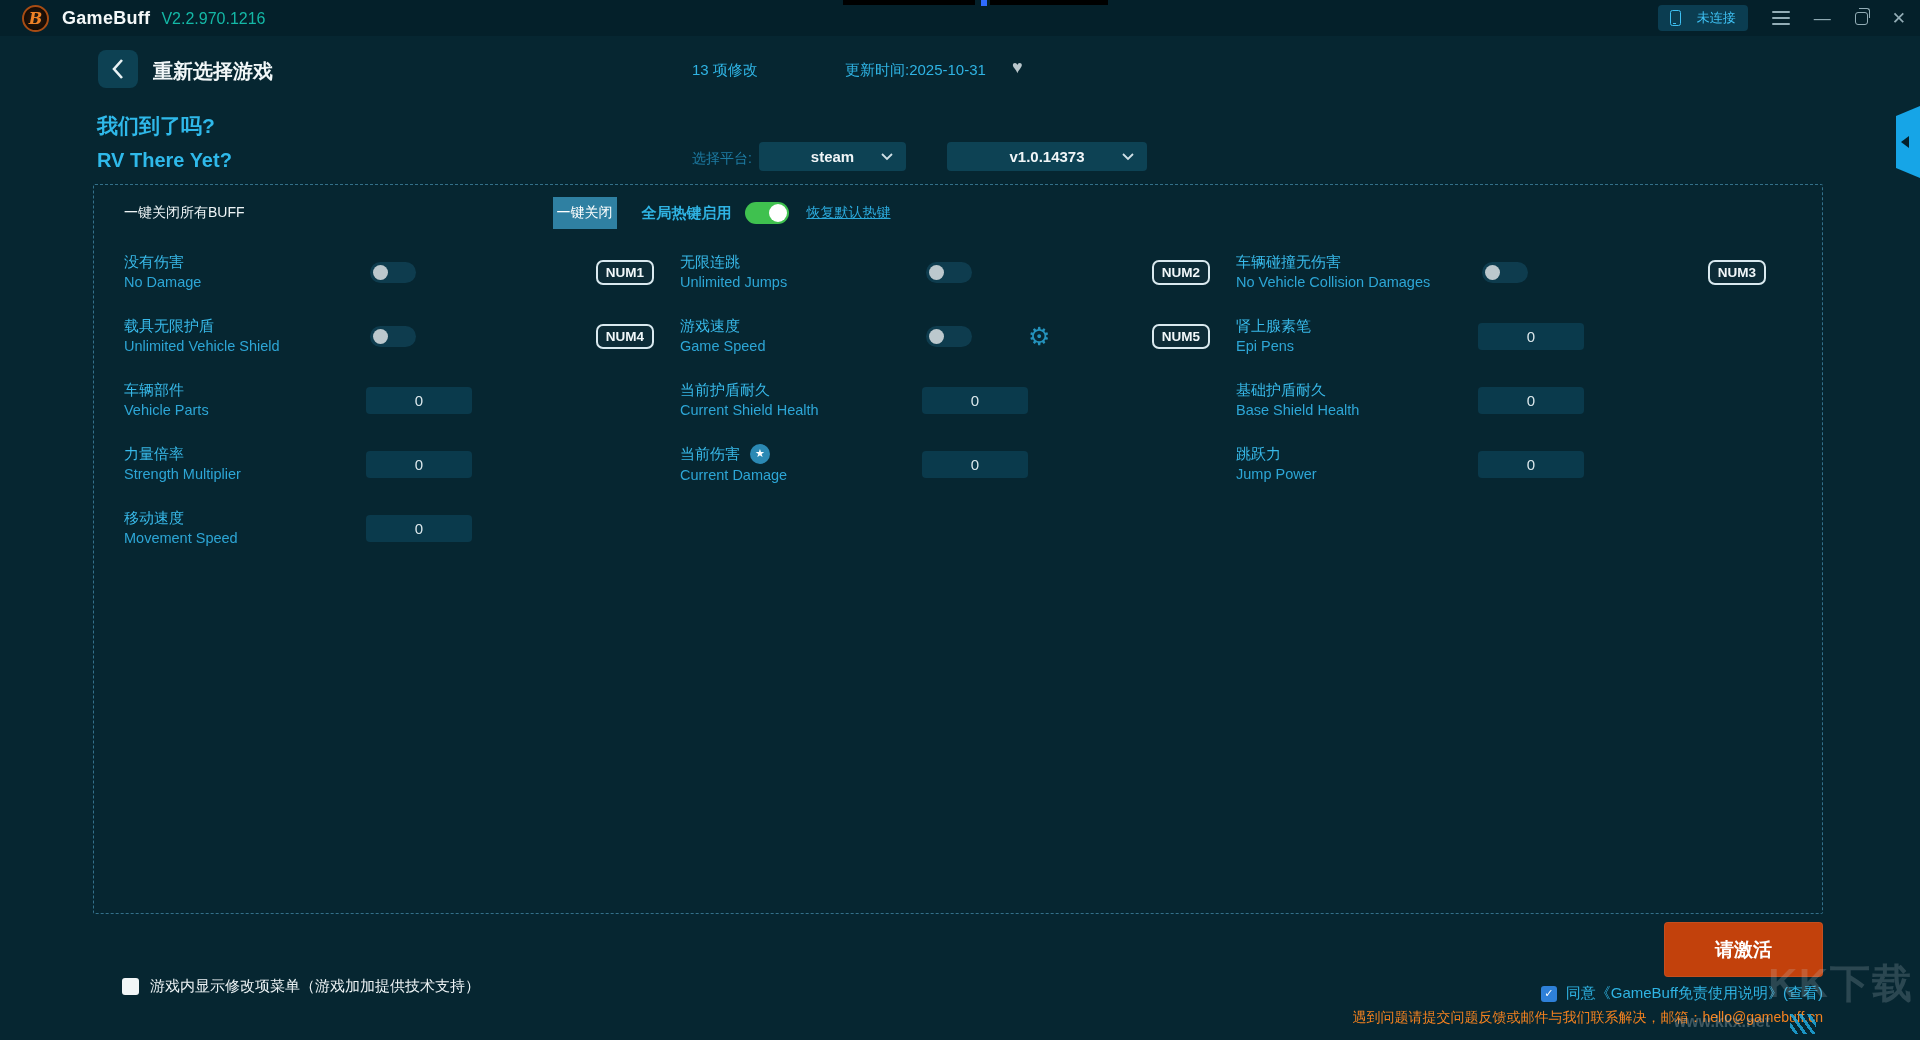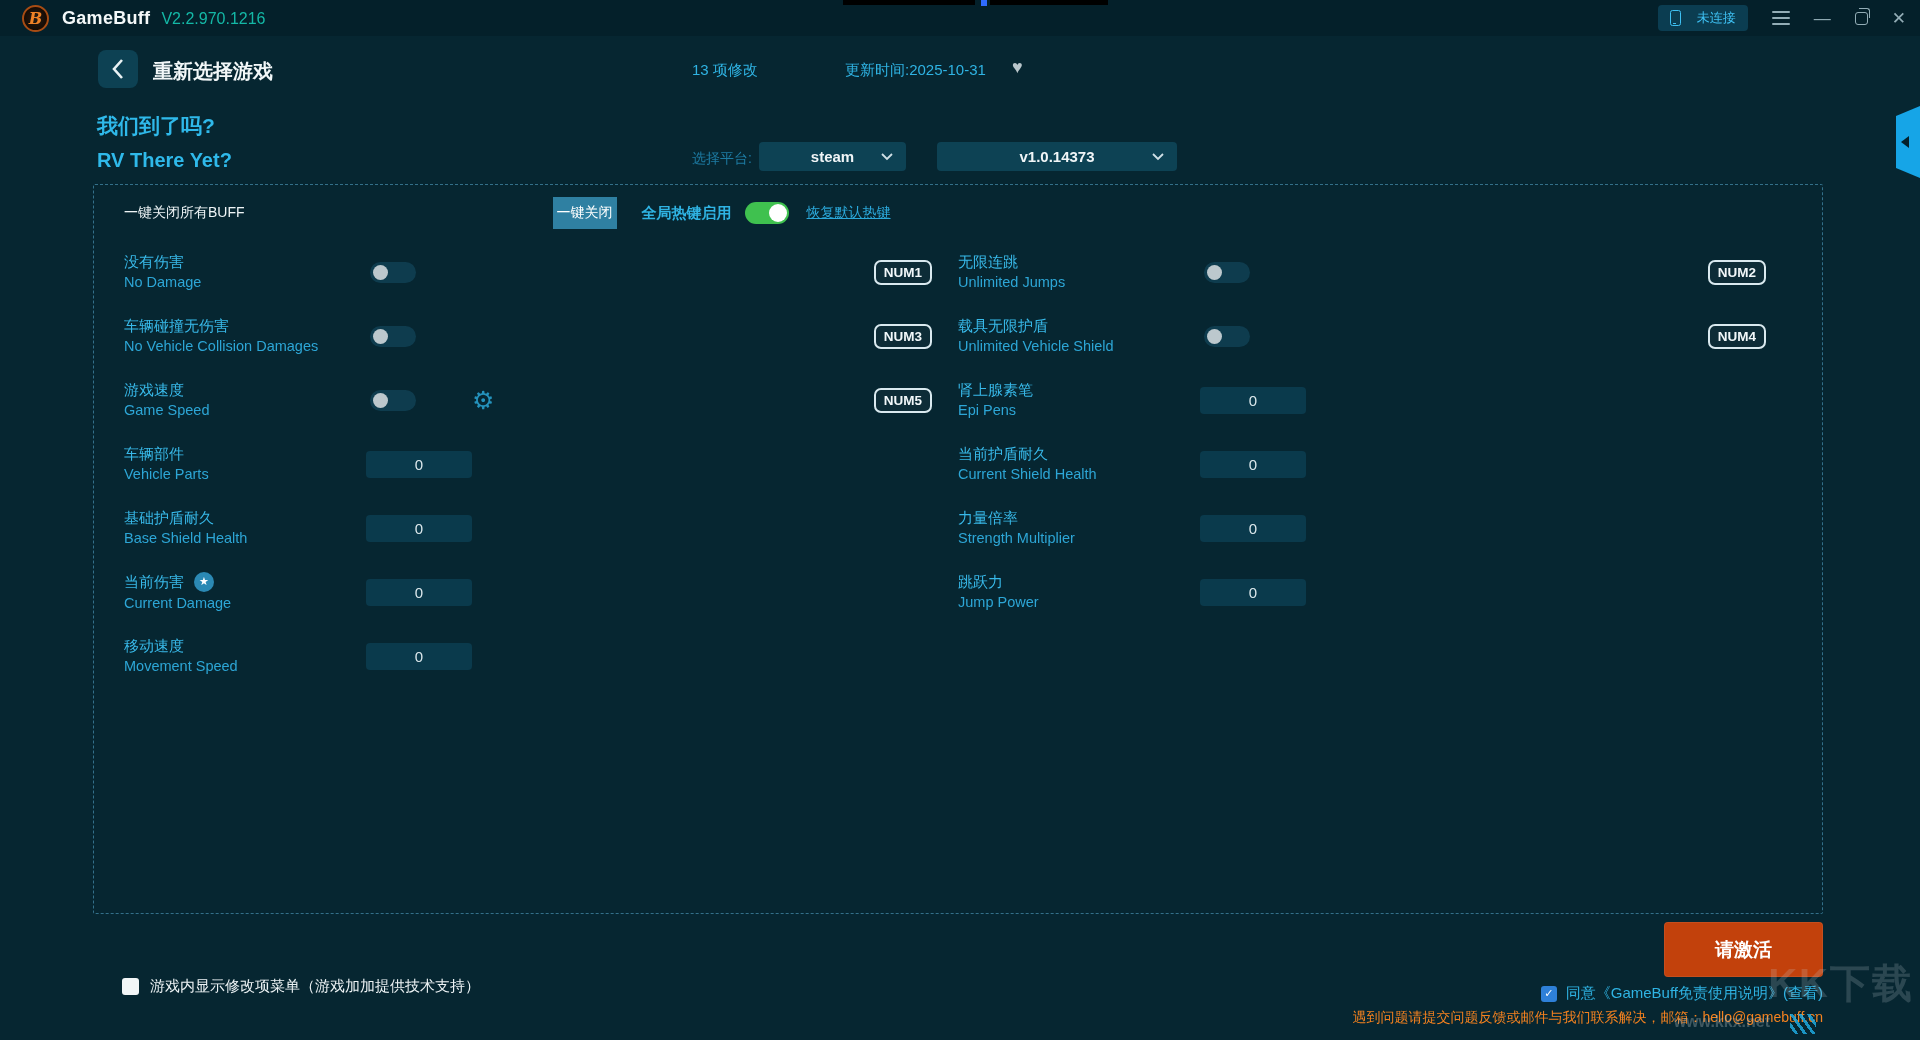--- a/index.html
+++ b/index.html
@@ -38,34 +38,34 @@
   .mode-row{position:absolute;left:692px;top:108px;height:30px;width:420px}
   .dim-label{position:absolute;left:0;top:8px;font-size:14px;color:#1d7ba3}
   .mode-tab-normal{position:absolute;left:84px;top:5px;font-size:16px;font-weight:bold;color:#f0f5f7;cursor:pointer}
   .mode-tab-super{position:absolute;left:170px;top:0;width:92px;height:30px;background:#1c5e7c;border-radius:4px;
                   display:flex;align-items:center;justify-content:center;font-size:16px;font-weight:bold;color:#f4f8f9;cursor:pointer}
   .plat-row{position:absolute;left:692px;top:142px;height:29px;width:480px}
   .dd{position:absolute;top:0;height:29px;background:#0d4254;border-radius:4px;display:flex;align-items:center;justify-content:center;
       font-weight:bold;font-size:15px;color:#f0f5f7;cursor:pointer}
   .dd svg{position:absolute;right:13px;top:11px}
   .dd-platform{left:67px;width:147px}
-  .dd-version{left:245px;width:240px}
+  .dd-version{left:255px;width:200px}
 
   
   .panel{position:absolute;left:93px;top:184px;width:1730px;height:730px;border:1px dashed #33708a;border-radius:2px;padding:12px 30px}
   .panel-header{height:32px;display:flex;align-items:center}
   .closeall-label{font-size:14px;color:#eef4f6}
   .closeall-btn{margin-left:308px;width:64px;height:32px;background:#2f80a2;border-radius:0;color:#fff;font-size:14px;
                 display:flex;align-items:center;justify-content:center;cursor:pointer}
   .hotkey-label{color:#2fb3e3;font-weight:bold;font-size:15px;margin-left:25px}
   .toggle-green{width:44px;height:22px;border-radius:11px;background:#3fc14f;position:relative;margin-left:13px;cursor:pointer}
   .toggle-green .knob{position:absolute;right:2px;top:2px;width:18px;height:18px;background:#fff;border-radius:50%}
   .restore-link{color:#2ba8da;font-size:14px;text-decoration:underline;margin-left:18px;cursor:pointer}
 
-  .cheat-grid{margin-top:11px;display:grid;grid-template-columns:repeat(2,1fr);grid-auto-rows:64px}
+  .cheat-grid{margin-top:11px;display:grid;grid-template-columns:repeat(3,1fr);grid-auto-rows:64px}
   .cheat-cell{display:flex;align-items:center}
   .cheat-labels{flex:0 0 236px;line-height:1.25;white-space:nowrap}
   .cheat-labels .cn{font-size:15px;color:#38b9e9;display:flex;align-items:center;gap:10px}
   .cheat-labels .en{font-size:14.5px;color:#2da6d6;margin-top:2px}
   .star-badge{width:20px;height:20px;border-radius:50%;background:#2b89b4;color:#fff;font-size:11px;
               display:inline-flex;align-items:center;justify-content:center}
   .cheat-control{flex:0 0 200px;display:flex;align-items:center}
   .toggle{width:46px;height:21px;border-radius:11px;background:#0e3c4e;position:relative;margin-left:10px;cursor:pointer}
   .toggle .knob{position:absolute;left:3px;top:3px;width:15px;height:15px;border-radius:50%;background:#bcc8cd}
   .gear{margin-left:56px;font-size:25px;color:#2492bc;line-height:1;font-family:"DejaVu Sans",sans-serif;cursor:pointer}

